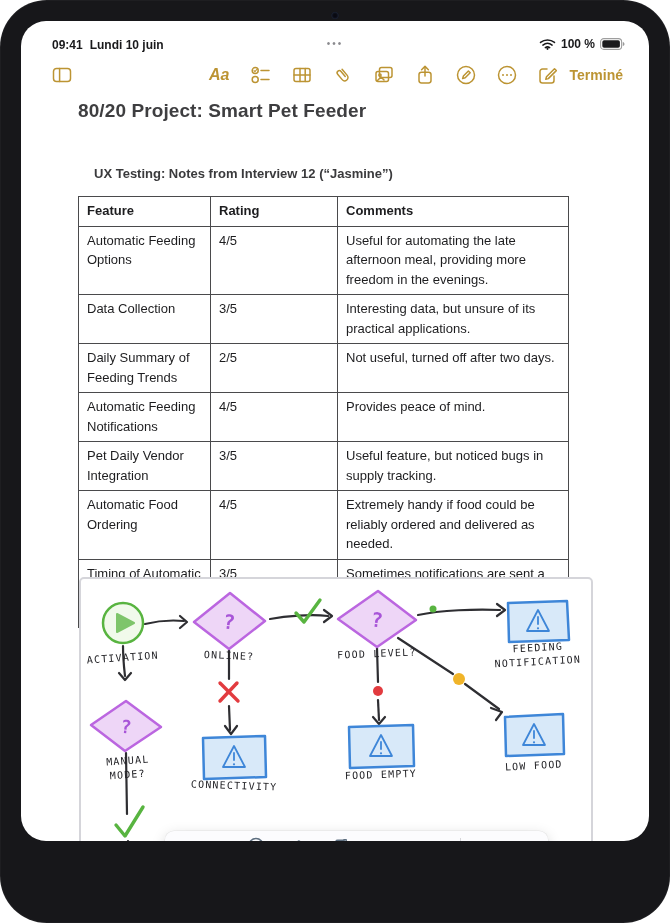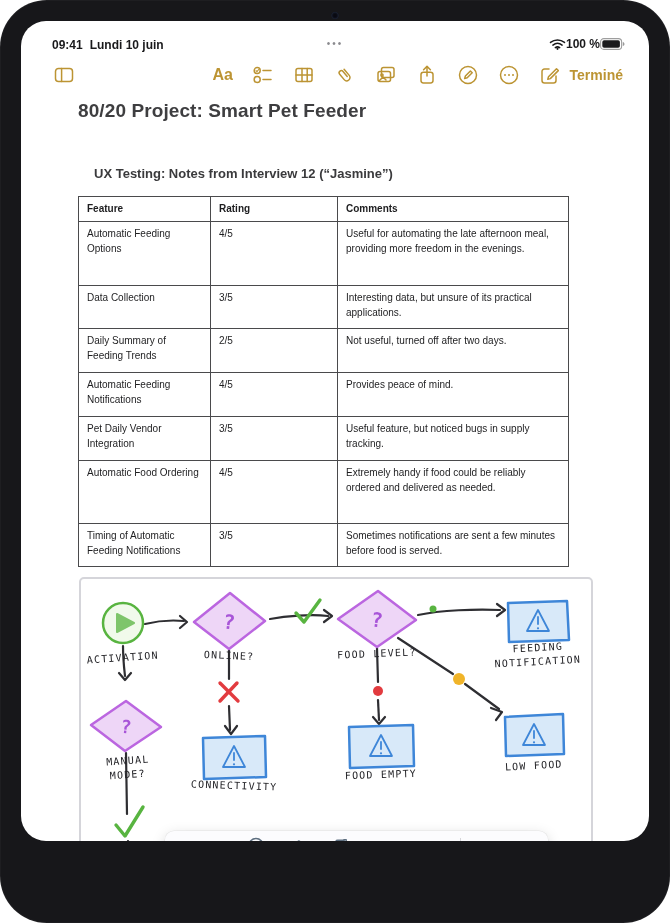--- a/index.html
+++ b/index.html
@@ -26,42 +26,42 @@
     position:absolute; left:21px; top:21px; width:628px; height:820px;
     background:#ffffff; border-radius:25px; overflow:hidden;
     color:#1d1d1f;
   }
   
   .status-left { position:absolute; left:31px; top:17px; display:flex; gap:7px;
     font-size:12px; color:#19191b; }
   .status-time { font-weight:700; }
   .status-date { font-weight:600; }
   .status-right { position:absolute; right:24px; top:16px; display:flex;
-    align-items:center; font-size:12px; font-weight:600; color:#19191b; }
+    align-items:center; gap:5px; font-size:12px; font-weight:600; color:#19191b; }
   .multitask { position:absolute; top:17px; left:50%; transform:translateX(-50%);
     font-size:10px; letter-spacing:2px; color:#8a8a8e; cursor:default; }
   
-  .tb-btn { width:24px; height:24px; display:flex; align-items:center; justify-content:flex-end;
-    color:var(--accent-gold); background:none; border:none; padding:0; }
+  .tb-btn { width:24px; height:24px; display:flex; align-items:center; justify-content:flex-start;
+    color:var(--accent-gold); background:none; border:none; padding:0;font-style:italic; }
   .tb-btn svg { display:block; }
   .tb-sidebar { position:absolute; left:30px; top:42px; }
   .tb-center { position:absolute; left:188px; top:42px; display:flex; gap:17px; }
   .tb-format-label { font-size:16px; font-weight:600; line-height:1; }
   .tb-done { position:absolute; right:26px; top:46px; font-size:14px; font-weight:600;
     color:var(--accent-gold); background:none; border:none; padding:0; }
   
   .note-title { position:absolute; left:57px; top:79px; font-size:19px; font-weight:700;
     color:#3e3e40; letter-spacing:.1px; }
   .note-subtitle { position:absolute; left:57px; top:129px; font-size:13px; font-weight:700;
     color:#3a3a3c; }
   .note-table { position:absolute; left:57px; top:175px; width:490px;
     border-collapse:collapse; table-layout:fixed; }
   .note-table th, .note-table td {
     border:1px solid #4a4a4c; text-align:left; vertical-align:top;
-    font-size:10px; line-height:1.5; padding:4px 8px 5px; color:#1d1d1f; }
+    font-size:13px; line-height:1.5; padding:4px 8px 5px; color:#1d1d1f; }
   .note-table th { font-weight:700; }
   .note-table td { font-weight:400; }
   .note-table tbody tr:nth-child(1){ height:64px;margin-left:38px; }
   .note-table tbody tr:nth-child(2){ height:43px; }
   .note-table tbody tr:nth-child(3){ height:44px; }
   .note-table tbody tr:nth-child(4){ height:44px; }
   .note-table tbody tr:nth-child(5){ height:44px; }
   .note-table tbody tr:nth-child(6){ height:63px; }
   .note-table tbody tr:nth-child(7){ height:43px; }
   

